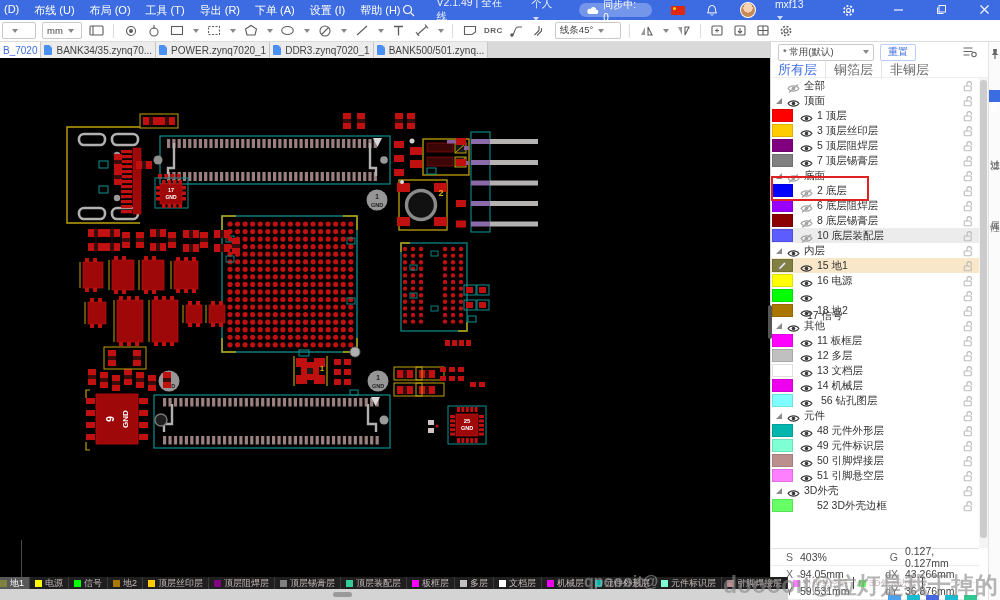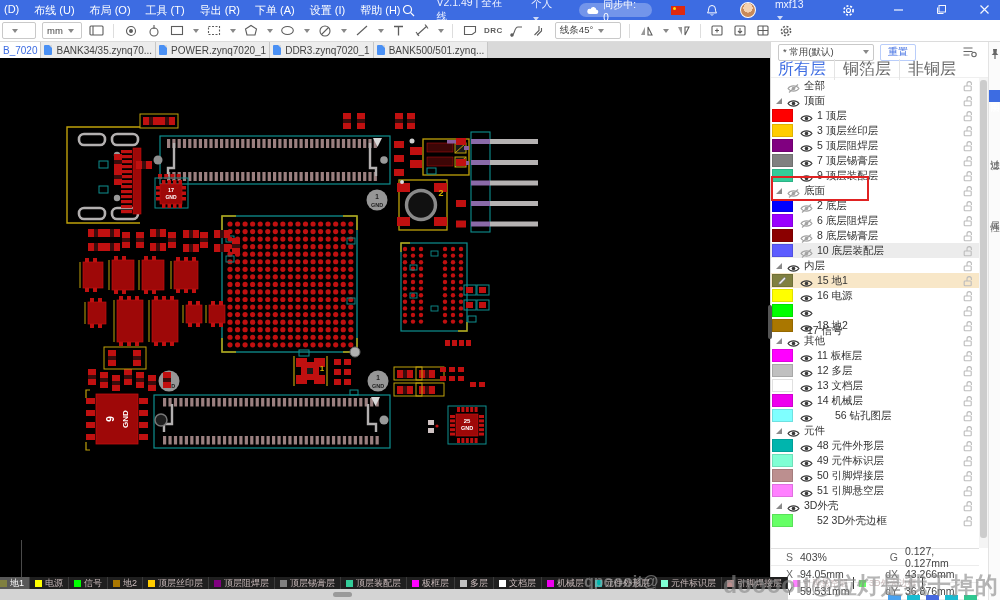--- a/index.html
+++ b/index.html
@@ -58,21 +58,21 @@
          border-left:1px solid #d8d8d8;box-sizing:border-box;font-size:11px;color:#333;}
   .phead{position:absolute;left:0;top:0;width:218px;height:20px;display:flex;align-items:center;gap:6px;padding-left:7px;box-sizing:border-box;}
   .preset{width:86px;height:15px;border:1px solid #c9c9c9;border-radius:2px;display:flex;align-items:center;
           justify-content:space-between;padding:0 4px;font-size:9.5px;color:#444;}
   .preset .caret{border-top-color:#888;}
   .reset-btn{height:15px;border:1px solid #b9cdfa;border-radius:2px;color:#3d6ce2;font-size:10px;
              display:flex;align-items:center;padding:0 7px;background:#fff;}
   .phicons{margin-left:auto;margin-right:12px;display:flex;gap:4px;}
   .ftabs{position:absolute;left:0;top:20px;width:218px;height:16px;display:flex;align-items:center;
          padding-left:7px;box-sizing:border-box;border-bottom:1px solid #efefef;}
-  .ftab{font-size:16px;color:#666;padding:0 8px;border-right:1px solid #e4e4e4;}
+  .ftab{font-size:13px;color:#666;padding:0 8px;border-right:1px solid #e4e4e4;}
   .ftab:first-child{padding-left:0;}
   .ftab:last-child{border-right:none;}
   .ftab.active{color:#3d6ce2;}
   .llist{position:absolute;left:0;top:36px;width:208px;height:470px;overflow:hidden;text-align:right;}
   .lrow{position:relative;height:15px;display:flex;align-items:center;}
   .lrow.hl-gray{background:#ececec;}
   .lrow.hl-active{background:#f8e7c8;}
   .swatch{position:absolute;left:1px;top:1px;width:21px;height:13px;box-shadow:inset 0 0 0 1px rgba(0,0,0,.12);}
   .gtri{position:absolute;left:5px;top:5px;width:0;height:0;border-bottom:6px solid #8a8a8a;border-left:6px solid transparent;}
   .eye{position:absolute;top:3px;}
@@ -1404,34 +1404,20 @@
               <circle cx="6.5" cy="4.5" r="1.8" fill="#3a3a3a"></circle>
             </svg>
           </span>
           <span class="label" style="left:46px;">7 顶层锡膏层</span>
           <span class="lock"><svg width="10" height="12" viewBox="0 0 10 12">
               <path d="M4 6 V3.8 a2.2 2.2 0 0 1 4.4 0 V5" fill="none" stroke="#bcbcbc" stroke-width="1.1"></path>
               <rect x="1.2" y="6" width="7" height="4.8" rx="0.8" fill="none" stroke="#bcbcbc" stroke-width="1.1"></rect>
             </svg></span>
         </div>
         <div class="lrow">
-          <span class="swatch" style="background:#33CC99"></span>
-          <span style="position:absolute;left:29px;top:3px;">
-            <svg class="eye" width="13" height="9" viewBox="0 0 13 9">
-              <path d="M1 4.5 C3.5 1 9.5 1 12 4.5 C9.5 8 3.5 8 1 4.5 Z" fill="none" stroke="#3a3a3a" stroke-width="1.1"></path>
-              <circle cx="6.5" cy="4.5" r="1.8" fill="#3a3a3a"></circle>
-            </svg>
-          </span>
-          <span class="label" style="left:46px;">9 顶层装配层</span>
-          <span class="lock"><svg width="10" height="12" viewBox="0 0 10 12">
-              <path d="M4 6 V3.8 a2.2 2.2 0 0 1 4.4 0 V5" fill="none" stroke="#bcbcbc" stroke-width="1.1"></path>
-              <rect x="1.2" y="6" width="7" height="4.8" rx="0.8" fill="none" stroke="#bcbcbc" stroke-width="1.1"></rect>
-            </svg></span>
-        </div>
-        <div class="lrow">
           <span class="gtri"></span>
           <span style="position:absolute;left:16px;top:3px;">
             <svg class="eye" width="13" height="9" viewBox="0 0 13 9">
               <path d="M1 4.5 C3.5 1 9.5 1 12 4.5 C9.5 8 3.5 8 1 4.5 Z" fill="none" stroke="#a3a3a3" stroke-width="1.1"></path>
               <circle cx="6.5" cy="4.5" r="1.8" fill="#a3a3a3"></circle>
               <line x1="2" y1="8.5" x2="11" y2="0.5" stroke="#a3a3a3" stroke-width="1.1"></line>
             </svg>
           </span>
           <span class="label" style="left:33px;">底面</span>
           <span class="lock"><svg width="10" height="12" viewBox="0 0 10 12">
@@ -1644,21 +1630,21 @@
             </svg></span>
         </div>
         <div class="lrow">
           <span class="swatch" style="background:#7FFFFF"></span>
           <span style="position:absolute;left:29px;top:3px;">
             <svg class="eye" width="13" height="9" viewBox="0 0 13 9">
               <path d="M1 4.5 C3.5 1 9.5 1 12 4.5 C9.5 8 3.5 8 1 4.5 Z" fill="none" stroke="#3a3a3a" stroke-width="1.1"></path>
               <circle cx="6.5" cy="4.5" r="1.8" fill="#3a3a3a"></circle>
             </svg>
           </span>
-          <span class="label" style="left:64px;">56 钻孔图层</span>
+          <span class="label" style="left:50px;">56 钻孔图层</span>
           <span class="lock"><svg width="10" height="12" viewBox="0 0 10 12">
               <path d="M4 6 V3.8 a2.2 2.2 0 0 1 4.4 0 V5" fill="none" stroke="#bcbcbc" stroke-width="1.1"></path>
               <rect x="1.2" y="6" width="7" height="4.8" rx="0.8" fill="none" stroke="#bcbcbc" stroke-width="1.1"></rect>
             </svg></span>
         </div>
         <div class="lrow">
           <span class="gtri"></span>
           <span style="position:absolute;left:16px;top:3px;">
             <svg class="eye" width="13" height="9" viewBox="0 0 13 9">
               <path d="M1 4.5 C3.5 1 9.5 1 12 4.5 C9.5 8 3.5 8 1 4.5 Z" fill="none" stroke="#3a3a3a" stroke-width="1.1"></path>

